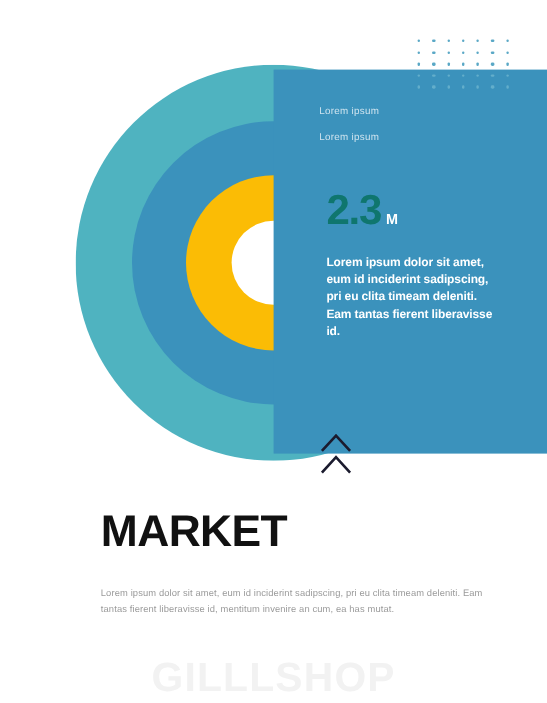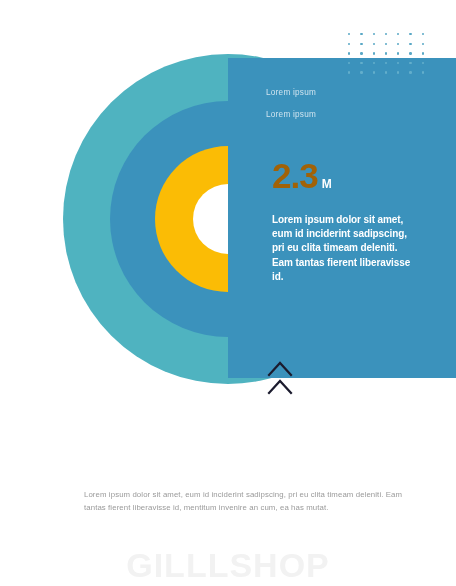--- a/index.html
+++ b/index.html
@@ -88,21 +88,21 @@
   }
 
   .stat {
     position: absolute;
     left: 272px;
     top: 158px;
     display: flex;
     align-items: baseline;
   }
   .stat-value {
-    color: #a16207;
+    color: #0f766e;
     font-size: 35px;
     font-weight: bold;
     letter-spacing: -1px;
     line-height: 1;
   }
   .stat-unit {
     color: #ffffff;
     font-size: 12px;
     font-weight: bold;
     margin-left: 4px;
@@ -243,16 +243,17 @@
 
     <div class="panel-body">Lorem ipsum dolor sit amet, eum id inciderint sadipscing, pri eu clita timeam deleniti. Eam tantas fierent liberavisse id.</div>
 
     <svg class="chevrons" viewBox="0 0 28 38">
       <polyline points="3,16 14,4 25,16" fill="none" stroke="#1b1b2e" stroke-width="2.2" stroke-linecap="square" stroke-linejoin="miter"></polyline>
       <polyline points="3,34 14,22 25,34" fill="none" stroke="#1b1b2e" stroke-width="2.2" stroke-linecap="square" stroke-linejoin="miter"></polyline>
     </svg>
 
   </div>
 
+  <div class="headline">MARKET</div>
   <div class="body-copy">Lorem ipsum dolor sit amet, eum id inciderint sadipscing, pri eu clita timeam deleniti. Eam tantas fierent liberavisse id, mentitum invenire an cum, ea has mutat.</div>
   <div class="watermark">GILLLSHOP</div>
 
 </div>
 
 </body></html>

